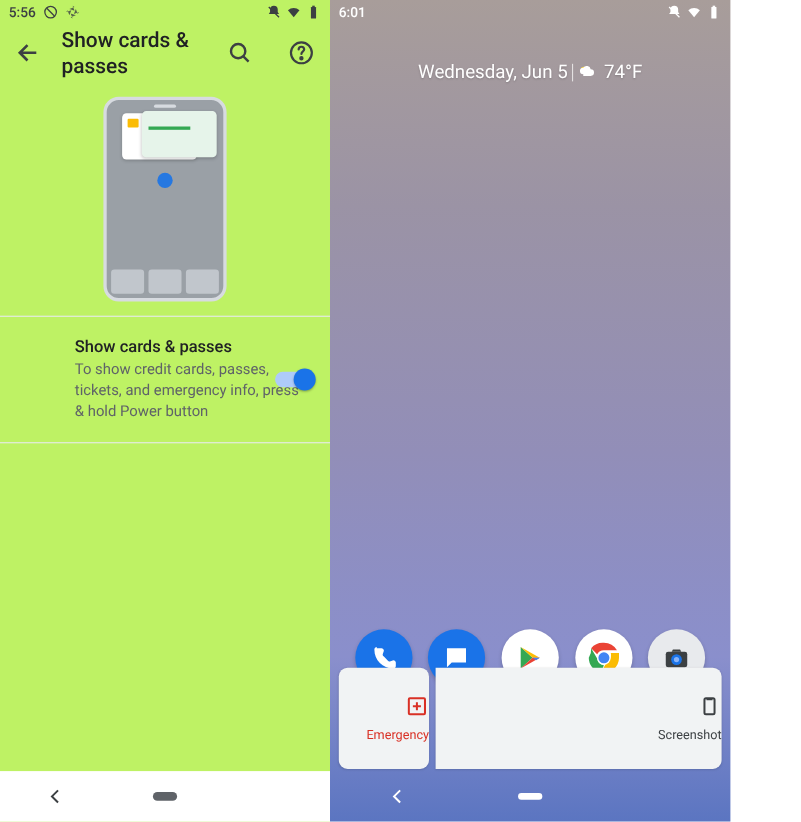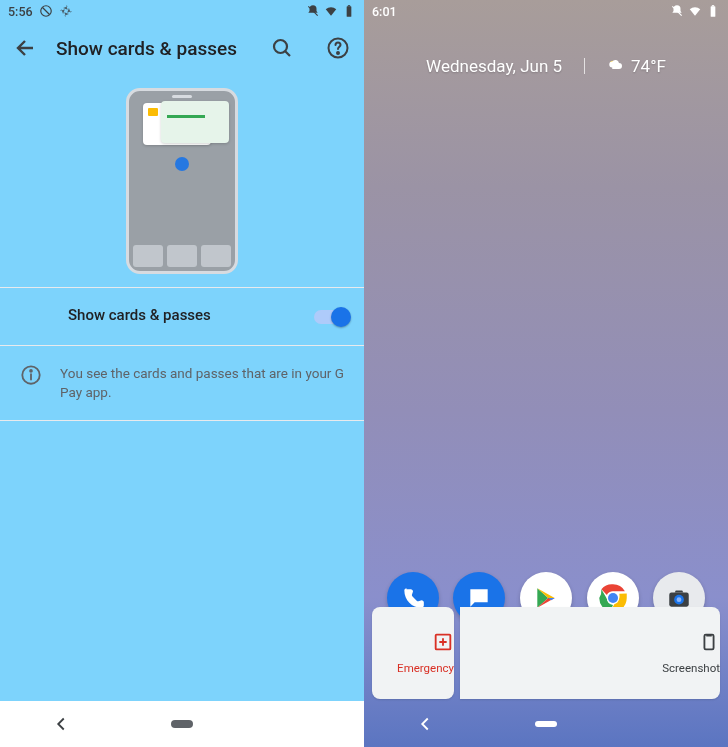--- a/index.html
+++ b/index.html
@@ -1,18 +1,18 @@
 <!DOCTYPE html>
 <html><head>
 <meta charset="utf-8">
 <style>
 *{box-sizing:border-box;margin:0;padding:0;font-family:Roboto,-apple-system,BlinkMacSystemFont,sans-serif}
 body{width:728px;height:747px;display:flex;overflow:hidden}
 .phone{height:747px;display:flex;flex-direction:column;position:relative}
-.left{width:364px;background:#7dd3fc}
+.left{width:300px;background:#bef264}
 .right{width:364px;background:linear-gradient(180deg,#a89d9a 0%,#9b93a5 25%,#928eb8 55%,#8a8fcc 80%,#5b75c1 100%)}
 .status{height:22px;display:flex;align-items:center;padding:0 8px;font-size:12.5px;font-weight:500;justify-content:space-between}
 .left .status{color:#3c4043}
 .right .status{color:#fff}
 .status .sl{display:flex;align-items:center;gap:6px}
 .status .sr{display:flex;align-items:center;gap:4px}
 .ico{display:inline-flex;width:14px;height:14px}
 .ico svg{width:100%;height:100%}
 .titlebar{height:52px;display:flex;align-items:center;padding:0 14px;gap:18px}
 .titlebar .icb{width:24px;height:24px;color:#3c4043;cursor:pointer}
@@ -38,21 +38,21 @@
 .infosect .ii{width:22px;height:22px;flex-shrink:0;color:#5f6368}
 .infosect p{font-size:13.5px;color:#5f6368;line-height:1.42}
 .navbar{position:absolute;bottom:0;left:0;right:0;height:46px;display:flex;align-items:center;justify-content:space-around}
 .left .navbar{background:#fff}
 .nb{width:22px;height:22px;display:flex;align-items:center;justify-content:center;cursor:pointer}
 .nb.tri svg,.nb.sq{color:#3c4043}
 .pill{width:40px;height:8px;background:#5f6368;border-radius:4px}
 .right .navbar{background:transparent}
 .right .nb svg{color:#fff}
 .right .pill{background:#fff;width:46px;height:6px}
-.dateline{position:absolute;top:56px;left:0;right:0;text-align:center;color:#fff;font-size:17px;font-weight:400;text-shadow:0 1px 2px rgba(0,0,0,.2);display:flex;align-items:center;justify-content:center;gap:22px}
+.dateline{position:absolute;top:56px;left:0;right:0;text-align:center;color:#fff;font-size:17px;font-weight:400;text-shadow:0 1px 2px rgba(0,0,0,.2);display:flex;align-items:center;justify-content:center;gap:4px}
 .dateline .bar{width:1px;height:16px;background:rgba(255,255,255,.7)}
 .wx{display:flex;align-items:center;gap:6px}
 .dock{position:absolute;bottom:118px;left:0;right:0;height:62px;display:flex;justify-content:space-evenly;align-items:center;padding:0 8px}
 .appico{width:52px;height:52px;border-radius:50%;display:flex;align-items:center;justify-content:center;box-shadow:0 2px 4px rgba(0,0,0,.2)}
 .ai-phone{background:#1a73e8}
 .ai-msg{background:#1a73e8}
 .ai-play{background:#fff}
 .ai-chrome{background:#fff}
 .ai-cam{background:#e8eaed}
 .pwrmenu{position:absolute;bottom:48px;left:8px;right:8px;height:92px;display:flex;gap:6px}
@@ -134,31 +134,24 @@
       <div class="mocknav">
           <div></div>
           <div></div>
           <div></div>
         </div>
     </div>
   </div>
 
   <div class="sect">
     <h3>Show cards &amp; passes</h3>
+    <p>To show credit cards, passes, tickets, and emergency info, press &amp; hold Power button</p>
     <div class="sw"></div>
   </div>
 
-  <div class="infosect">
-    <div class="ii"><svg viewBox="0 0 24 24" fill="none" stroke="currentColor" stroke-width="2">
-          <circle cx="12" cy="12" r="9.5"></circle>
-          <path d="M12 11v6" stroke-linecap="round"></path>
-          <circle cx="12" cy="7.5" r="1" fill="currentColor"></circle>
-        </svg></div>
-    <p>You see the cards and passes that are in your G Pay app.</p>
-  </div>
 
   <div class="navbar">
     <div class="nb tri">
         <svg viewBox="0 0 24 24" fill="none" stroke="#3c4043" stroke-width="2">
           <path d="M15 6l-6 6 6 6"></path>
         </svg>
       </div>
     <div class="nb">
         <div class="pill"></div>
       </div>

